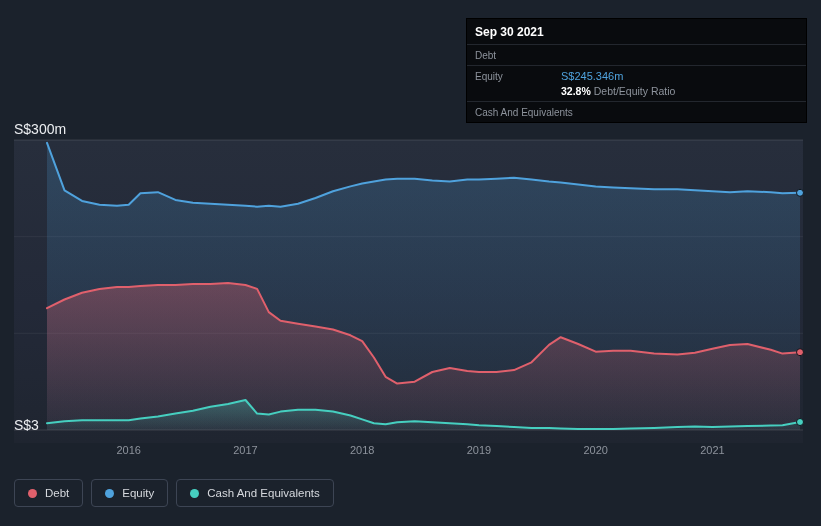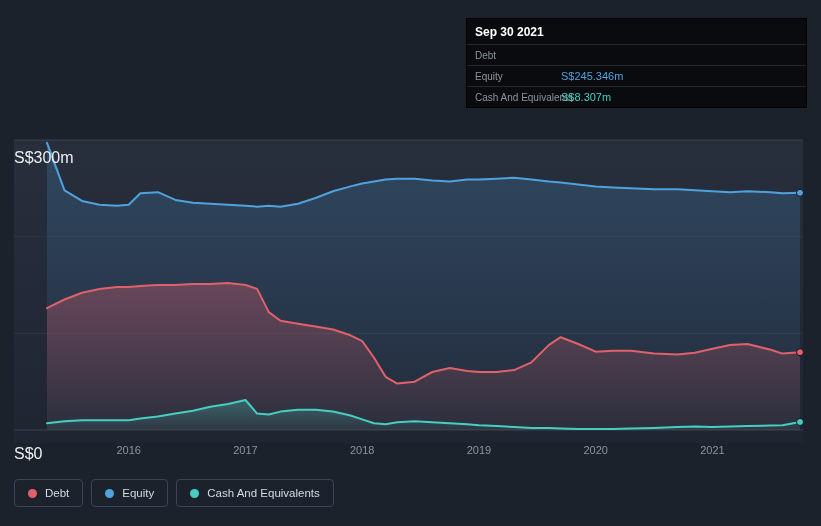--- a/index.html
+++ b/index.html
@@ -1,20 +1,20 @@
 <!DOCTYPE html>
 <html><head>
 <meta charset="utf-8">
 <style>
   html,body{margin:0;padding:0;background:#1b222c;}
   .page{
     position:relative;width:821px;height:526px;background:#1b222c;
     font-family:"Liberation Sans",sans-serif;overflow:hidden;
   }
-  .y-label{position:absolute;left:14px;color:#eceef1;font-size:16px;z-index:3;margin-top:28px;}
+  .y-label{position:absolute;left:14px;color:#eceef1;font-size:14px;z-index:3;}
   .y-label.top{top:121px;}
   .y-label.bottom{top:417px;}
   .plot{
     position:absolute;left:14px;top:140px;width:789px;height:303px;
     background:linear-gradient(180deg,#272e3c 0%,#232938 55%,#1f2530 100%);
   }
   .plot svg{overflow:visible;display:block;}
   
   .tooltip{
     position:absolute;left:466px;top:18px;width:339px;z-index:5;
@@ -78,36 +78,36 @@
         <circle cx="786.0" cy="282.0" r="3.5" fill="#46cfc0" stroke="#10151c" stroke-width="1"></circle>
         <text x="114.7" y="314" text-anchor="middle" fill="#8d939c" font-size="11" font-family="Liberation Sans, sans-serif">2016</text>
         <text x="231.5" y="314" text-anchor="middle" fill="#8d939c" font-size="11" font-family="Liberation Sans, sans-serif">2017</text>
         <text x="348.2" y="314" text-anchor="middle" fill="#8d939c" font-size="11" font-family="Liberation Sans, sans-serif">2018</text>
         <text x="465.0" y="314" text-anchor="middle" fill="#8d939c" font-size="11" font-family="Liberation Sans, sans-serif">2019</text>
         <text x="581.7" y="314" text-anchor="middle" fill="#8d939c" font-size="11" font-family="Liberation Sans, sans-serif">2020</text>
         <text x="698.4" y="314" text-anchor="middle" fill="#8d939c" font-size="11" font-family="Liberation Sans, sans-serif">2021</text>
       </svg>
   </div>
 
-  <div class="y-label bottom">S$0</div>
+  <div class="y-label bottom">S$3</div>
 
   <div class="tooltip">
     <div class="tt-date">Sep 30 2021</div>
     <div class="tt-row">
       <span class="tt-label">Debt</span>
     </div>
     <div class="tt-row">
       <span class="tt-label">Equity</span>
       <span>
         <span class="tt-value c-equity">S$245.346m</span>
+        <span class="tt-sub"><b>32.8%</b> <span>Debt/Equity Ratio</span></span>
       </span>
     </div>
     <div class="tt-row">
       <span class="tt-label">Cash And Equivalents</span>
-      <span class="tt-value c-cash">S$8.307m</span>
     </div>
   </div>
 
   <div class="legend">
     <div class="legend-item">
       <span class="dot debt"></span>
       <span>Debt</span>
     </div>
     <div class="legend-item">
       <span class="dot equity"></span>

